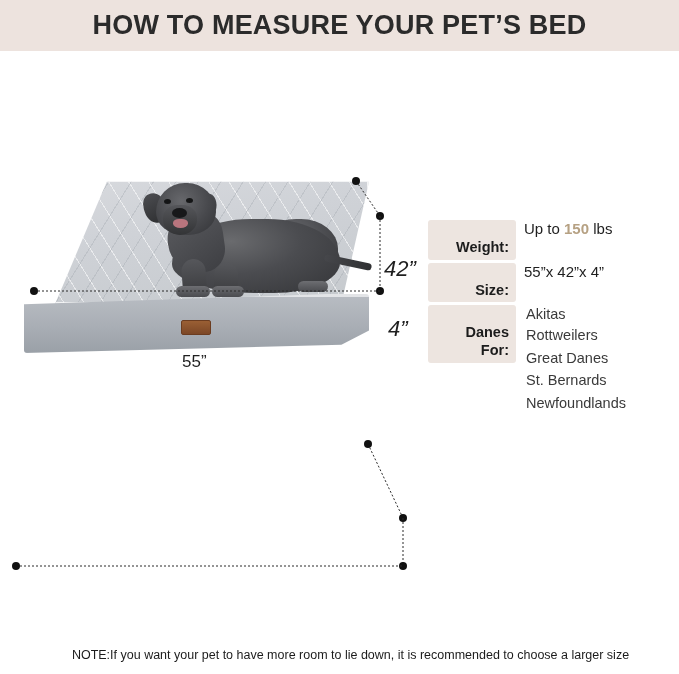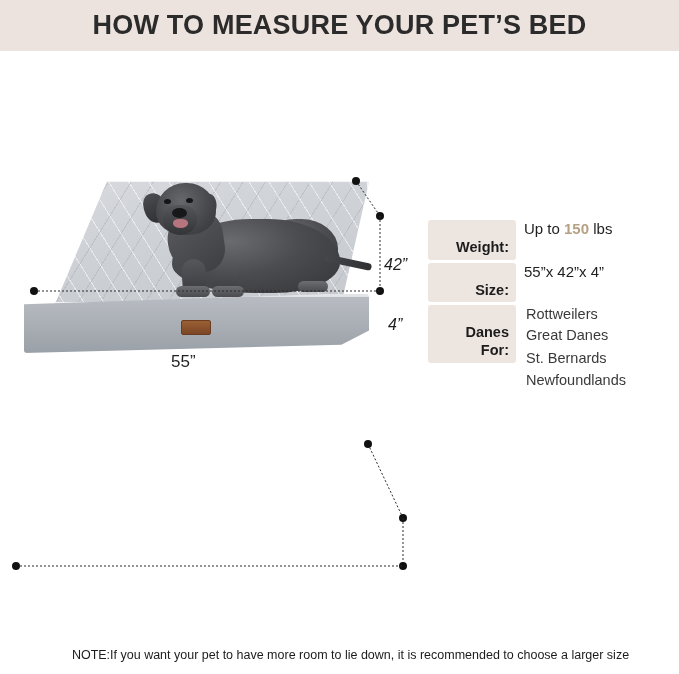--- a/index.html
+++ b/index.html
@@ -140,26 +140,26 @@
     background:linear-gradient(90deg,#46474b,#2f3032);
     border-radius:5px; transform:rotate(12deg);
   }
 
   
   .dim-svg { position:absolute; left:0; top:0; width:679px; height:674px; pointer-events:none; }
   .dim-label {
     position:absolute; font-size:15px; color:#1f1f1f;
     font-family:"Liberation Sans", sans-serif; white-space:nowrap;
   }
-  .dim-label.slanted { font-style:italic; font-size:16px; }
+  .dim-label.slanted { font-style:italic; font-size:22px; }
   .dim-label.width-lbl { font-size:17px; }
 
   #lbl-depth-1 { left:384px; top:196px; }
   #lbl-height-1{ left:388px; top:256px; }
-  #lbl-width-1 { left:171px; top:292px; }
+  #lbl-width-1 { left:182px; top:292px; }
 
   
   .spec { position:absolute; width:250px; }
   #spec-1 { left:428px; top:160px; }
 
   .spec-row { display:flex; align-items:flex-start; margin-bottom:3px; }
   .spec-chip {
     width:88px; flex:0 0 88px;
     background:#EDE5E0; border-radius:3px;
     text-align:right; padding:19px 7px 3px 6px;
@@ -238,20 +238,21 @@
         <span>lbs</span>
       </div>
     </div>
     <div class="spec-row">
       <div class="spec-chip">Size:</div>
       <div class="spec-val">55”x 42”x 4”</div>
     </div>
     <div class="spec-row">
       <div class="spec-chip">Danes For:</div>
       <div class="breed-list">
+        <div class="breed-item">Akitas</div>
         <div class="breed-item">Rottweilers</div>
         <div class="breed-item">Great Danes</div>
         <div class="breed-item">St. Bernards</div>
         <div class="breed-item">Newfoundlands</div>
       </div>
     </div>
   </div>
 </div>
 
 <div class="section" id="section-2">

